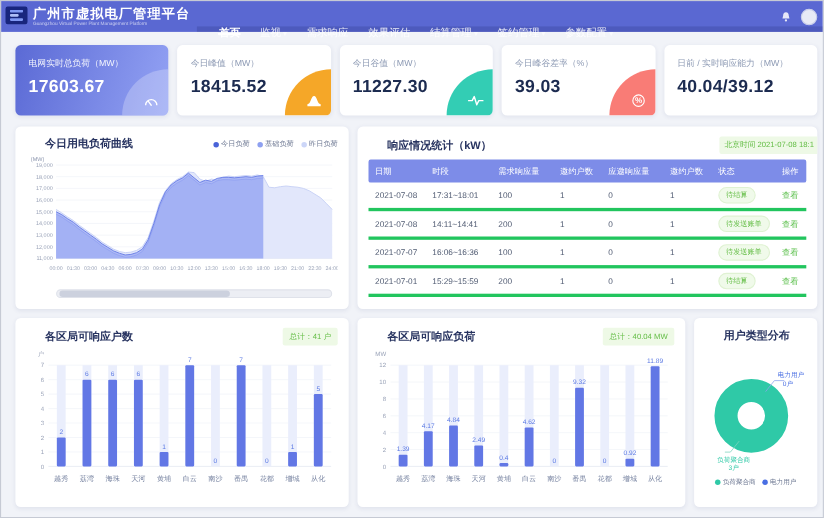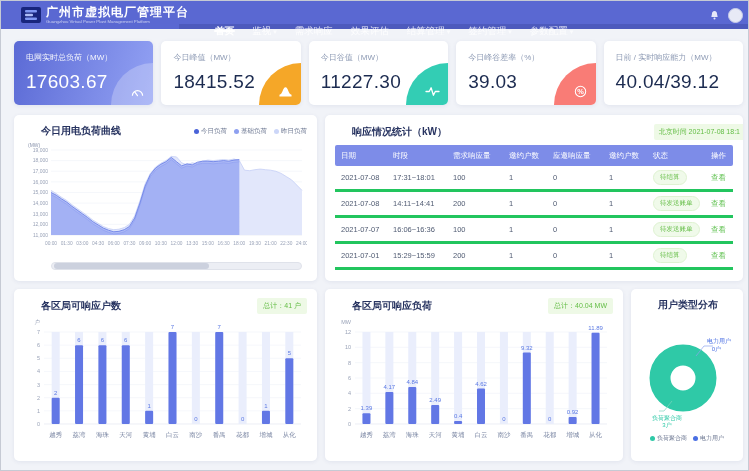--- a/index.html
+++ b/index.html
@@ -3,37 +3,37 @@
 <meta charset="utf-8">
 <style>
   * { margin:0; padding:0; box-sizing:border-box; }
   html,body { width:749px; height:471px; }
   body { font-family:"Liberation Sans","DejaVu Sans",sans-serif; background:#fff; }
   .page { position:relative; width:749px; height:471px; border:1px solid #c6cad4; background:#f1f3f8; overflow:hidden; }
 
   
   .header { position:absolute; top:0; left:0; right:0; height:28px; background:#5a68d2; display:flex; align-items:center; color:#fff; z-index:5; }
   .header-strip { position:absolute; left:178px; right:0; bottom:0; height:5px; background:rgba(22,30,96,.18); }
-  .logo { display:flex; align-items:center; gap:5px; padding-left:20px; position:relative; z-index:2; }
+  .logo { display:flex; align-items:flex-start; gap:5px; padding-left:4px; position:relative; z-index:2; }
   .logo-icon { width:20px; height:16px; background:#18257d; border-radius:2px; display:flex; align-items:center; justify-content:center; }
   .logo-title { font-size:12px; font-weight:bold; letter-spacing:1px; line-height:13px; }
   .logo-sub { font-size:6px; transform:scale(.72); transform-origin:left center; color:rgba(255,255,255,.65); white-space:nowrap; line-height:6px; }
   .nav { display:flex; margin-left:16px; height:28px; position:relative; z-index:2; }
   .nav-item { padding:16px 9px; font-size:9.5px; line-height:28px; color:rgba(255,255,255,.88); position:relative; cursor:pointer; white-space:nowrap; }
   .nav-item.active { color:#fff; font-weight:bold; }
   .nav-item.active::after { content:""; position:absolute; left:8px; right:8px; bottom:1px; height:2.5px; background:#fff; border-radius:2px; }
   .nav-item .caret { font-size:7px; margin-left:2px; opacity:.8; }
   .header-right { margin-left:auto; display:flex; align-items:center; gap:8px; padding-right:5px; position:relative; z-index:2; }
   .avatar { width:15px; height:15px; border-radius:50%; background:#e8eaf6; border:1px solid #c8cdea; }
 
   
   .kpi-row { position:absolute; left:13px; top:40px; width:729px; display:flex; gap:8px;justify-content:flex-end; }
   .kpi-card { flex:1; height:64px; background:#fff; border-radius:5px; box-shadow:0 1px 4px rgba(40,55,120,.08); position:relative; overflow:hidden; padding:11px 0 0 12px; }
   .kpi-label { font-size:8px; color:#8d9ab4; white-space:nowrap; }
-  .kpi-value { font-size:19px; font-weight:normal; color:#1c2b50; margin-top:8px; letter-spacing:.3px; }
+  .kpi-value { font-size:16px; font-weight:bold; color:#1c2b50; margin-top:8px; letter-spacing:.3px; }
   .kpi-card.primary { background:linear-gradient(105deg,#5b6ad5 0%,#8x 0) ; background:linear-gradient(105deg,#5b6ad5 0%,#93a2f4 100%); }
   .kpi-card.primary .kpi-label { color:rgba(255,255,255,.92); }
   .kpi-card.primary .kpi-value { color:#fff; }
   .kpi-corner { position:absolute; right:0; bottom:0; width:42px; height:42px; border-top-left-radius:100%; display:flex; align-items:flex-end; justify-content:flex-end; }
   .kpi-corner svg { margin:0 8px 7px 0; }
 
   
   .panel { position:absolute; background:#fff; border-radius:5px; box-shadow:0 1px 4px rgba(40,55,120,.08); padding:9px 10px; overflow:hidden; }
   .panel-line  { left:13px;  top:114px; width:303px; height:166px; }
   .panel-table { left:324px; top:114px; width:418px; height:166px; }

